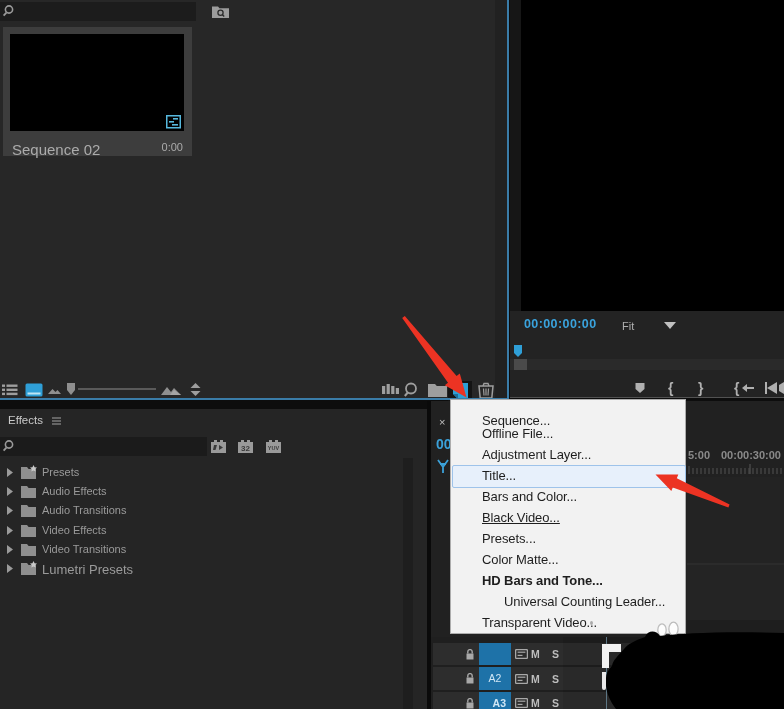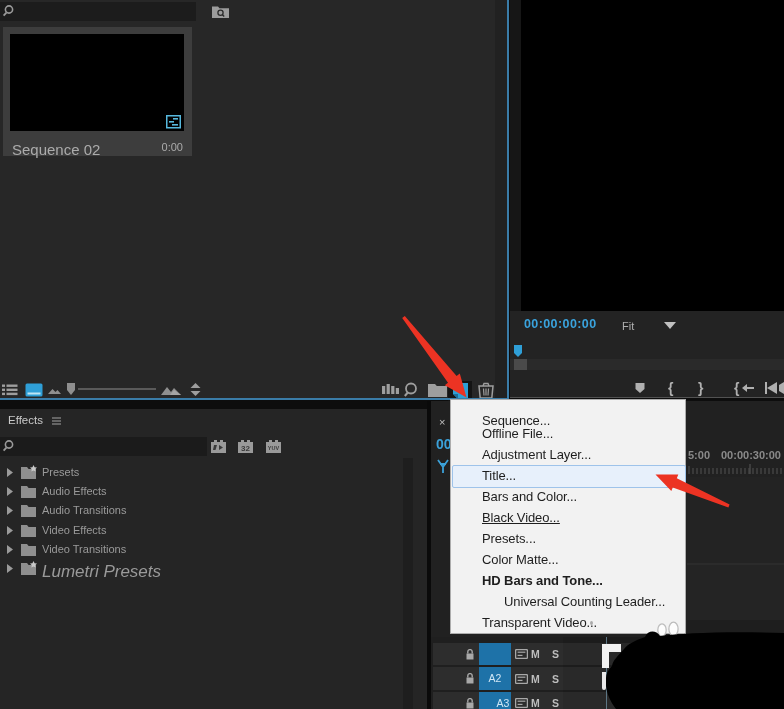--- a/index.html
+++ b/index.html
@@ -212,21 +212,21 @@
         <path d="M0 2 L6 2 L7.6 4 L15 4 L15 14 L0 14 Z" fill="#8f8f8f"></path>
       </svg>
       <div class="abs" style="left:42px;top:133.8px;color:#9a9a9a;font-size:11px;">Video Transitions</div>
       <svg class="abs" style="left:7px;top:155px" width="6" height="9" viewBox="0 0 6 9">
         <path d="M0 0 L6 4.5 L0 9 Z" fill="#9a9a9a"></path>
       </svg>
       <svg class="abs" style="left:21px;top:152px" width="18" height="14" viewBox="0 0 18 14">
         <path d="M0 2 L6 2 L7.6 4 L15 4 L15 14 L0 14 Z" fill="#8f8f8f"></path>
         <path d="M12.5 0 L13.6 2.2 L16 2.5 L14.2 4.2 L14.7 6.6 L12.5 5.4 L10.3 6.6 L10.8 4.2 L9 2.5 L11.4 2.2 Z" fill="#c9c9c9"></path>
       </svg>
-      <div class="abs" style="left:42px;top:153px;color:#9a9a9a;font-size:17px;font-style:italic;">Lumetri Presets</div>
+      <div class="abs" style="left:42px;top:153px;color:#9a9a9a;font-size:13px;">Lumetri Presets</div>
     </div>
 
   <div class="abs" style="left:403px;top:49px;width:10px;height:251px;background:#1e1e1e;"></div>
 </div>
 
 <div class="abs" style="left:427px;top:401px;width:4px;height:308px;background:#0a0a0a;"></div>
 
 <div class="abs" id="timeline" style="left:431px;top:401px;width:353px;height:308px;background:#212121;overflow:hidden;">
 
   <div class="abs" style="left:8px;top:15px;color:#c0c0c0;font-size:11px;">×</div>
@@ -301,21 +301,21 @@
         <line x1="2.6" y1="6.4" x2="7.5" y2="6.4" stroke="#a8a8a8" stroke-width="1.2"></line>
       </svg>
       <div class="abs" style="left:100px;top:271.5px;color:#bdbdbd;font-size:10.5px;font-weight:bold;">M</div>
       <div class="abs" style="left:121px;top:271.5px;color:#bdbdbd;font-size:10.5px;font-weight:bold;">S</div>
       <div class="abs" style="left:2px;top:290.5px;width:351px;height:22.5px;background:#2d2d2d;"></div>
       <svg class="abs" style="left:34.5px;top:296.5px" width="8" height="11" viewBox="0 0 8 11">
         <rect x="0.5" y="4.5" width="7" height="6" fill="#a8a8a8"></rect>
         <path d="M1.8 4.5 L1.8 2.8 A2.2 2.2 0 0 1 6.2 2.8 L6.2 4.5" fill="none" stroke="#a8a8a8" stroke-width="1.4"></path>
       </svg>
       <div class="abs" style="left:48px;top:290.5px;width:32px;height:22.5px;background:#1e72a8;"></div>
-      <div class="abs" style="left:56px;top:295.5px;width:32px;text-align:center;color:#cfe6f5;font-size:10.5px;">A3</div>
+      <div class="abs" style="left:43px;top:295.5px;width:32px;text-align:right;color:#cfe6f5;font-size:10.5px;font-weight:bold;">A3</div>
       <svg class="abs" style="left:84px;top:297px" width="13" height="10" viewBox="0 0 13 10">
         <rect x="0.6" y="0.6" width="11.8" height="8.8" rx="1" fill="none" stroke="#a8a8a8" stroke-width="1.3"></rect>
         <line x1="2.6" y1="3.2" x2="10.4" y2="3.2" stroke="#a8a8a8" stroke-width="1.2"></line>
         <line x1="2.6" y1="6.4" x2="7.5" y2="6.4" stroke="#a8a8a8" stroke-width="1.2"></line>
       </svg>
       <div class="abs" style="left:100px;top:296px;color:#bdbdbd;font-size:10.5px;font-weight:bold;">M</div>
       <div class="abs" style="left:121px;top:296px;color:#bdbdbd;font-size:10.5px;font-weight:bold;">S</div>
     </div>
   <div class="abs" style="left:132px;top:236px;width:221px;height:72px;background:rgba(0,0,0,0.07);"></div>
 

